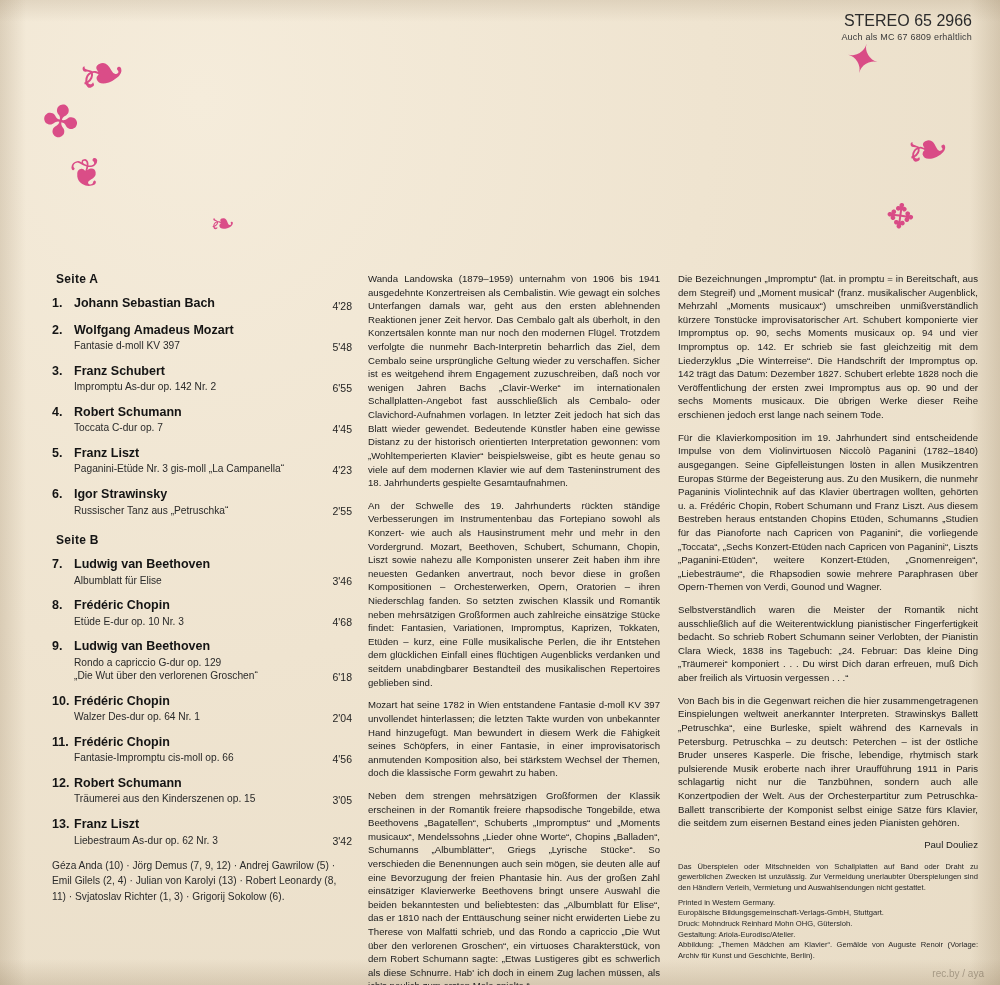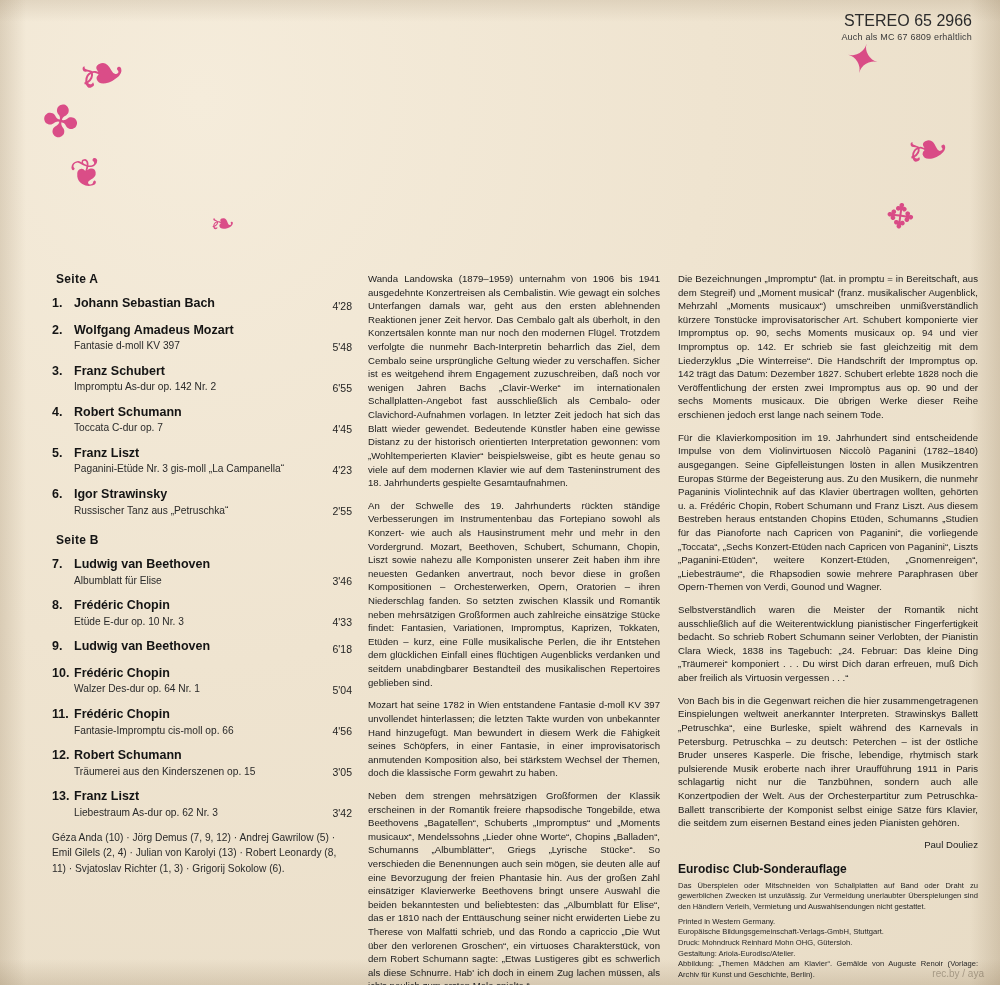--- a/index.html
+++ b/index.html
@@ -273,32 +273,34 @@
       <div class="track">
         <span class="num">7.</span>
         <div class="composer">Ludwig van Beethoven</div>
         <div class="work" style="white-space:pre-line">Albumblatt für Elise</div>
         <span class="dur">3'46</span>
       </div>
       <div class="track">
         <span class="num">8.</span>
         <div class="composer">Frédéric Chopin</div>
         <div class="work" style="white-space:pre-line">Etüde E-dur op. 10 Nr. 3</div>
-        <span class="dur">4'33</span>
+        <span class="dur">4'68</span>
       </div>
       <div class="track">
         <span class="num">9.</span>
         <div class="composer">Ludwig van Beethoven</div>
+        <div class="work" style="white-space:pre-line">Rondo a capriccio G-dur op. 129
+„Die Wut über den verlorenen Groschen“</div>
         <span class="dur">6'18</span>
       </div>
       <div class="track">
         <span class="num">10.</span>
         <div class="composer">Frédéric Chopin</div>
         <div class="work" style="white-space:pre-line">Walzer Des-dur op. 64 Nr. 1</div>
-        <span class="dur">5'04</span>
+        <span class="dur">2'04</span>
       </div>
       <div class="track">
         <span class="num">11.</span>
         <div class="composer">Frédéric Chopin</div>
         <div class="work" style="white-space:pre-line">Fantasie-Impromptu cis-moll op. 66</div>
         <span class="dur">4'56</span>
       </div>
       <div class="track">
         <span class="num">12.</span>
         <div class="composer">Robert Schumann</div>
@@ -322,21 +324,20 @@
       <p class="para">Neben dem strengen mehrsätzigen Großformen der Klassik erscheinen in der Romantik freiere rhapsodische Tongebilde, etwa Beethovens „Bagatellen“, Schuberts „Impromptus“ und „Moments musicaux“, Mendelssohns „Lieder ohne Worte“, Chopins „Balladen“, Schumanns „Albumblätter“, Griegs „Lyrische Stücke“. So verschieden die Benennungen auch sein mögen, sie deuten alle auf eine Bevorzugung der freien Phantasie hin. Aus der großen Zahl einsätziger Klavierwerke Beethovens bringt unsere Auswahl die beiden bekanntesten und beliebtesten: das „Albumblatt für Elise“, das er 1810 nach der Enttäuschung seiner nicht erwiderten Liebe zu Therese von Malfatti schrieb, und das Rondo a capriccio „Die Wut über den verlorenen Groschen“, ein virtuoses Charakterstück, von dem Robert Schumann sagte: „Etwas Lustigeres gibt es schwerlich als diese Schnurre. Hab' ich doch in einem Zug lachen müssen, als ich's neulich zum ersten Male spielte.“</p>
     </div>
 
     <div class="col col-right">
       <p class="para">Die Bezeichnungen „Impromptu“ (lat. in promptu = in Bereitschaft, aus dem Stegreif) und „Moment musical“ (franz. musikalischer Augenblick, Mehrzahl „Moments musicaux“) umschreiben unmißverständlich kürzere Tonstücke improvisatorischer Art. Schubert komponierte vier Impromptus op. 90, sechs Moments musicaux op. 94 und vier Impromptus op. 142. Er schrieb sie fast gleichzeitig mit dem Liederzyklus „Die Winterreise“. Die Handschrift der Impromptus op. 142 trägt das Datum: Dezember 1827. Schubert erlebte 1828 noch die Veröffentlichung der ersten zwei Impromptus aus op. 90 und der sechs Moments musicaux. Die übrigen Werke dieser Reihe erschienen jedoch erst lange nach seinem Tode.</p>
       <p class="para">Für die Klavierkomposition im 19. Jahrhundert sind entscheidende Impulse von dem Violinvirtuosen Niccolò Paganini (1782–1840) ausgegangen. Seine Gipfelleistungen lösten in allen Musikzentren Europas Stürme der Begeisterung aus. Zu den Musikern, die nunmehr Paganinis Violintechnik auf das Klavier übertragen wollten, gehörten u. a. Frédéric Chopin, Robert Schumann und Franz Liszt. Aus diesem Bestreben heraus entstanden Chopins Etüden, Schumanns „Studien für das Pianoforte nach Capricen von Paganini“, die vorliegende „Toccata“, „Sechs Konzert-Etüden nach Capricen von Paganini“, Liszts „Paganini-Etüden“, weitere Konzert-Etüden, „Gnomenreigen“, „Liebesträume“, die Rhapsodien sowie mehrere Paraphrasen über Opern-Themen von Verdi, Gounod und Wagner.</p>
       <p class="para">Selbstverständlich waren die Meister der Romantik nicht ausschließlich auf die Weiterentwicklung pianistischer Fingerfertigkeit bedacht. So schrieb Robert Schumann seiner Verlobten, der Pianistin Clara Wieck, 1838 ins Tagebuch: „24. Februar: Das kleine Ding „Träumerei“ komponiert . . . Du wirst Dich daran erfreuen, muß Dich aber freilich als Virtuosin vergessen . . .“</p>
       <p class="para">Von Bach bis in die Gegenwart reichen die hier zusammengetragenen Einspielungen weltweit anerkannter Interpreten. Strawinskys Ballett „Petruschka“, eine Burleske, spielt während des Karnevals in Petersburg. Petruschka – zu deutsch: Peterchen – ist der östliche Bruder unseres Kasperle. Die frische, lebendige, rhytmisch stark pulsierende Musik eroberte nach ihrer Uraufführung 1911 in Paris schlagartig nicht nur die Tanzbühnen, sondern auch alle Konzertpodien der Welt. Aus der Orchesterpartitur zum Petruschka-Ballett transcribierte der Komponist selbst einige Sätze fürs Klavier, die seitdem zum eisernen Bestand eines jeden Pianisten gehören.</p>
       <div class="signature">Paul Douliez</div>
 
-      <div class="imprint-title">Eurodisc Club-Sonderauflage</div>
       <div class="imprint">
         <div class="blk">Das Überspielen oder Mitschneiden von Schallplatten auf Band oder Draht zu gewerblichen Zwecken ist unzulässig. Zur Vermeidung unerlaubter Überspielungen sind den Händlern Verleih, Vermietung und Auswahlsendungen nicht gestattet.</div>
         <div>Printed in Western Germany.</div>
         <div>Europäische Bildungsgemeinschaft-Verlags-GmbH, Stuttgart.</div>
         <div>Druck: Mohndruck Reinhard Mohn OHG, Gütersloh.</div>
         <div>Gestaltung: Ariola-Eurodisc/Atelier.</div>
         <div>Abbildung: „Themen Mädchen am Klavier“. Gemälde von Auguste Renoir (Vorlage: Archiv für Kunst und Geschichte, Berlin).</div>
       </div>
     </div>
 

